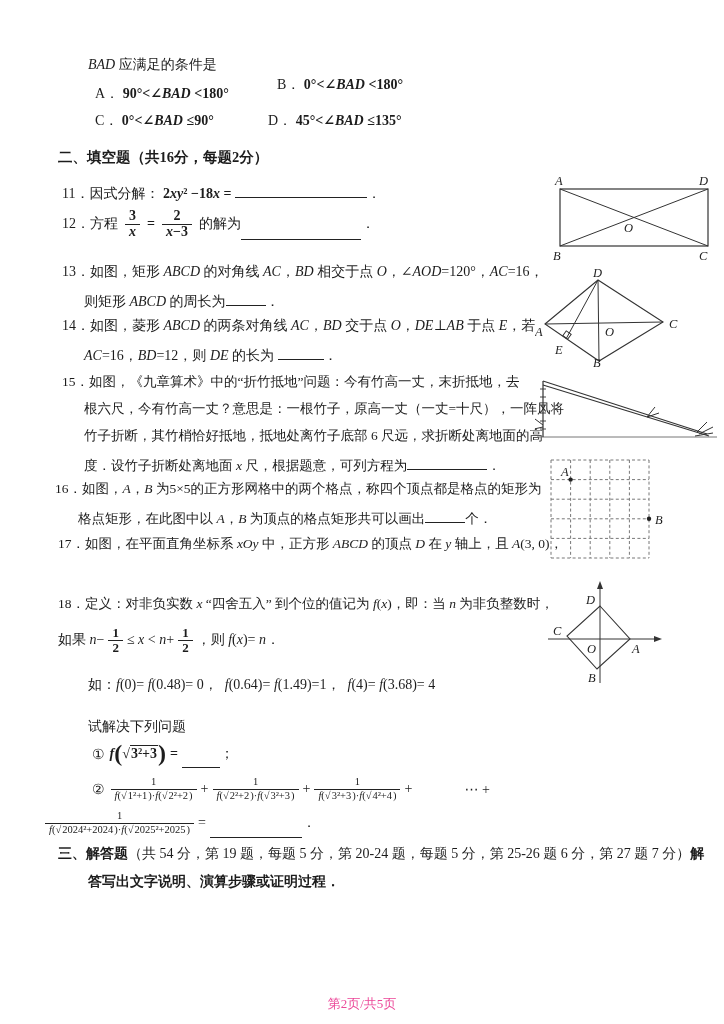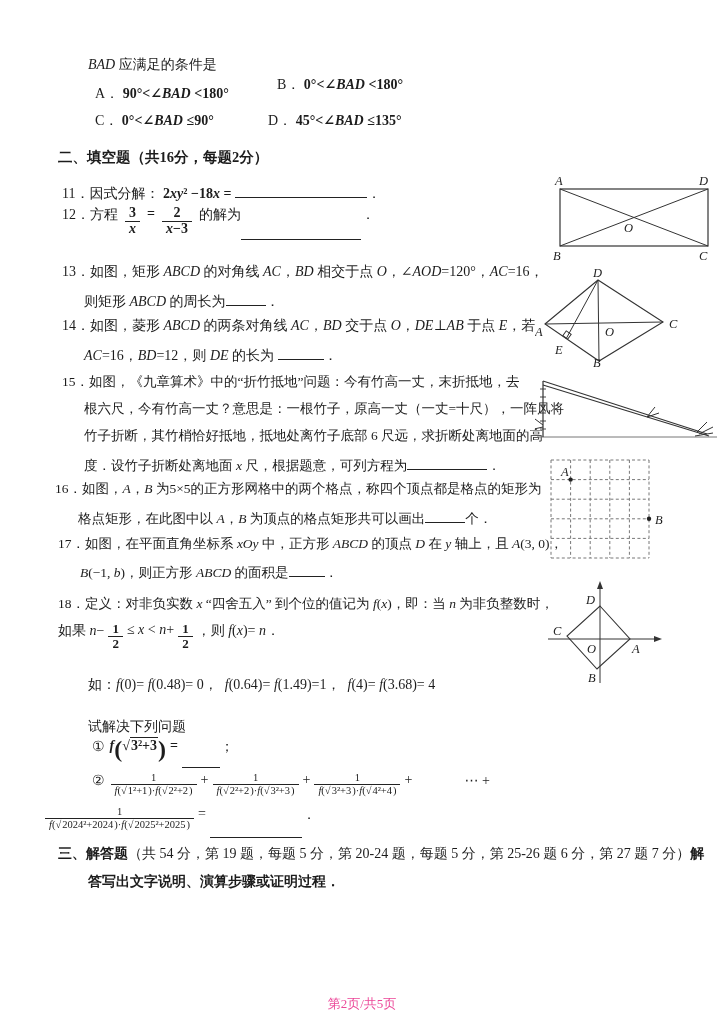--- a/index.html
+++ b/index.html
@@ -2,21 +2,21 @@
 <html><head>
 <meta charset="utf-8">
 <style>
   html,body{margin:0;padding:0;background:#e8e8e8;}
   .page{position:relative;width:724px;height:1024px;background:#ffffff;margin:0 auto;
         font-family:"Liberation Serif","DejaVu Serif",serif;color:#1c1c1c;font-size:14px;overflow:hidden;}
   .t{position:absolute;white-space:nowrap;line-height:1.25;}
   .pre{white-space:pre;}
   .b{font-weight:bold;}
   i{font-style:italic;}
-  .row{position:absolute;display:flex;align-items:flex-start;white-space:nowrap;}
+  .row{position:absolute;display:flex;align-items:center;white-space:nowrap;}
   .frac{display:inline-block;text-align:center;line-height:1.05;vertical-align:middle;}
   .frac .nu{display:block;border-bottom:1.2px solid #222;padding:0 4px;}
   .frac .de{display:block;padding:0 4px;}
   .fracsm{font-size:10.5px;line-height:1.15;}
   .fracsm .nu{padding:0 2px;}
   .sq{white-space:nowrap;}
   .sq .rd{border-top:1px solid #222;padding:0 1px;}
   .bl{display:inline-block;border-bottom:1.1px solid #222;height:1.05em;}
   .blf{border-bottom:1.1px solid #222;height:14px;align-self:flex-end;margin-bottom:2px;}
   .bigp{font-size:24px;font-weight:bold;line-height:1;transform:translateY(-1px);}
@@ -90,23 +90,20 @@
   <div class="t s135" style="left:84px;top:455px">
     <span>度．设竹子折断处离地面 <i>x</i> 尺，根据题意，可列方程为</span><span class="bl" style="width:80px"></span><span>．</span>
   </div>
 
   <div class="t s135" style="left:55px;top:481px">16．如图，<i>A</i>，<i>B</i> 为5×5的正方形网格中的两个格点，称四个顶点都是格点的矩形为</div>
   <div class="t s135" style="left:78px;top:508px">
     <span>格点矩形，在此图中以 <i>A</i>，<i>B</i> 为顶点的格点矩形共可以画出</span><span class="bl" style="width:40px"></span><span>个．</span>
   </div>
 
   <div class="t s135" style="left:58px;top:536px">17．如图，在平面直角坐标系 <i>xOy</i> 中，正方形 <i>ABCD</i> 的顶点 <i>D</i> 在 <i>y</i> 轴上，且 <i>A</i>(3, 0)，</div>
-  <div class="t s135" style="left:80px;top:562px">
-    <span><i>B</i>(−1, <i>b</i>)，则正方形 <i>ABCD</i> 的面积是</span><span class="bl" style="width:36px"></span><span>．</span>
-  </div>
 
   <div class="t s135" style="left:58px;top:596px">18．定义：对非负实数 <i>x</i> “四舍五入” 到个位的值记为 <i>f</i>(<i>x</i>)，即：当 <i>n</i> 为非负整数时，</div>
   <div class="row" style="left:58px;top:622px;height:36px">
     <span>如果 <i>n</i>−</span>
     <span class="frac b" style="margin:0 4px;font-size:13px">
       <span class="nu">1</span>
       <span class="de">2</span>
     </span>
     <span>≤ <i>x</i> &lt; <i>n</i>+</span>
     <span class="frac b" style="margin:0 4px;font-size:13px">

